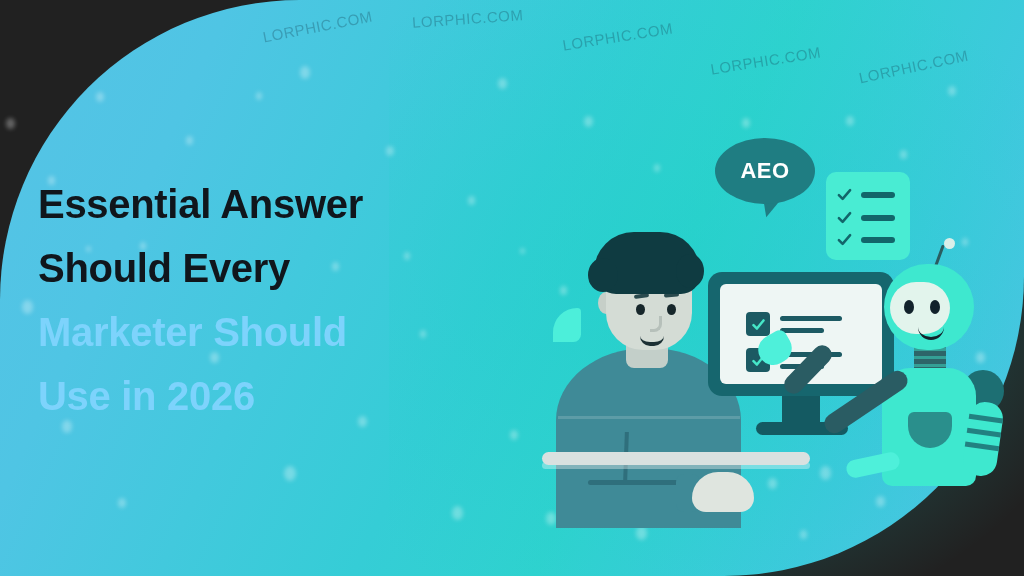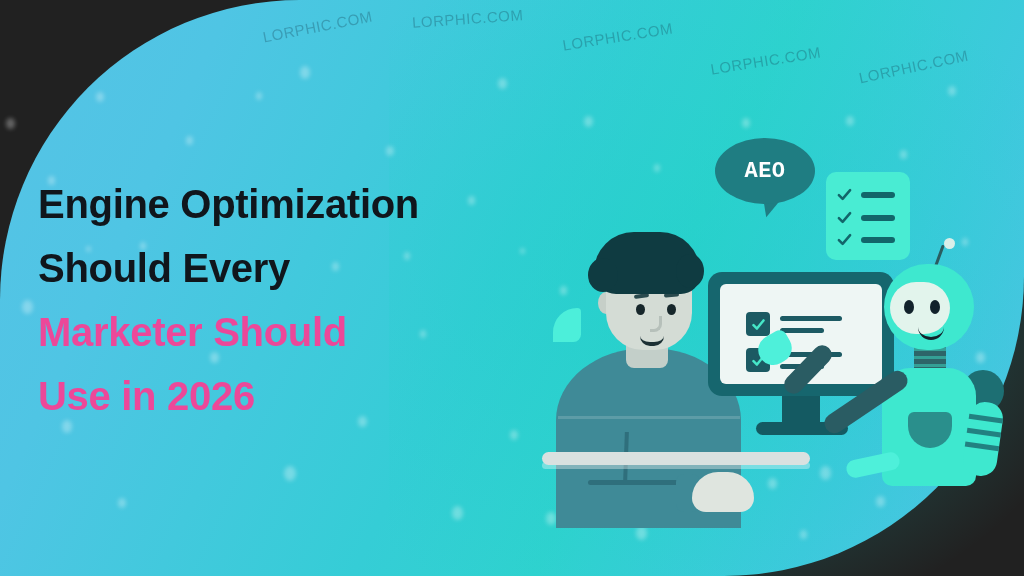--- a/index.html
+++ b/index.html
@@ -49,32 +49,32 @@
   }
   .headline .ln{
     display:block;
     font-size:40px;
     line-height:64px;
     font-weight:bold;
     letter-spacing:-.3px;
     white-space:nowrap;
   }
   .ln.dark{ color:#10161c; }
-  .ln.light{ color:#ec4899; }
+  .ln.light{ color:#7dd3fc; }
 
   
   .illus{ position:absolute; left:520px; top:110px; width:504px; height:400px; }
 
   
   .bubble{
     position:absolute; left:195px; top:28px;
     width:100px; height:66px;
     background:#1f7d82;
     border-radius:50%;
-    display:flex; align-items:center; justify-content:center;font-family:Liberation Mono, monospace;
+    display:flex; align-items:center; justify-content:center;
   }
   .bubble-txt{
     color:#ffffff; font-weight:bold; font-size:22px; letter-spacing:.5px;
   }
   .bubble-tail{
     position:absolute; left:240px; top:82px;
     width:0;height:0;
     border-left:8px solid transparent;
     border-right:16px solid transparent;
     border-top:26px solid #1f7d82;
@@ -341,21 +341,21 @@
 
   <div id="watermarks">
       <span class="wm" style="left: 262px; top: 18px; transform: rotate(-11deg);">LORPHIC.COM</span>
       <span class="wm" style="left: 412px; top: 10px; transform: rotate(-4deg);">LORPHIC.COM</span>
       <span class="wm" style="left: 562px; top: 28px; transform: rotate(-9deg);">LORPHIC.COM</span>
       <span class="wm" style="left: 710px; top: 52px; transform: rotate(-9deg);">LORPHIC.COM</span>
       <span class="wm" style="left: 858px; top: 58px; transform: rotate(-12deg);">LORPHIC.COM</span>
     </div>
 
   <div class="headline">
-    <span class="ln dark">Engine Optimization</span>
+    <span class="ln dark">Essential Answer</span>
     <span class="ln dark">Should Every</span>
     <span class="ln light">Marketer Should</span>
     <span class="ln light">Use in 2026</span>
   </div>
 
   <div class="illus">
 
     <div class="leaf"></div>
 
     <div class="bubble-tail"></div>

